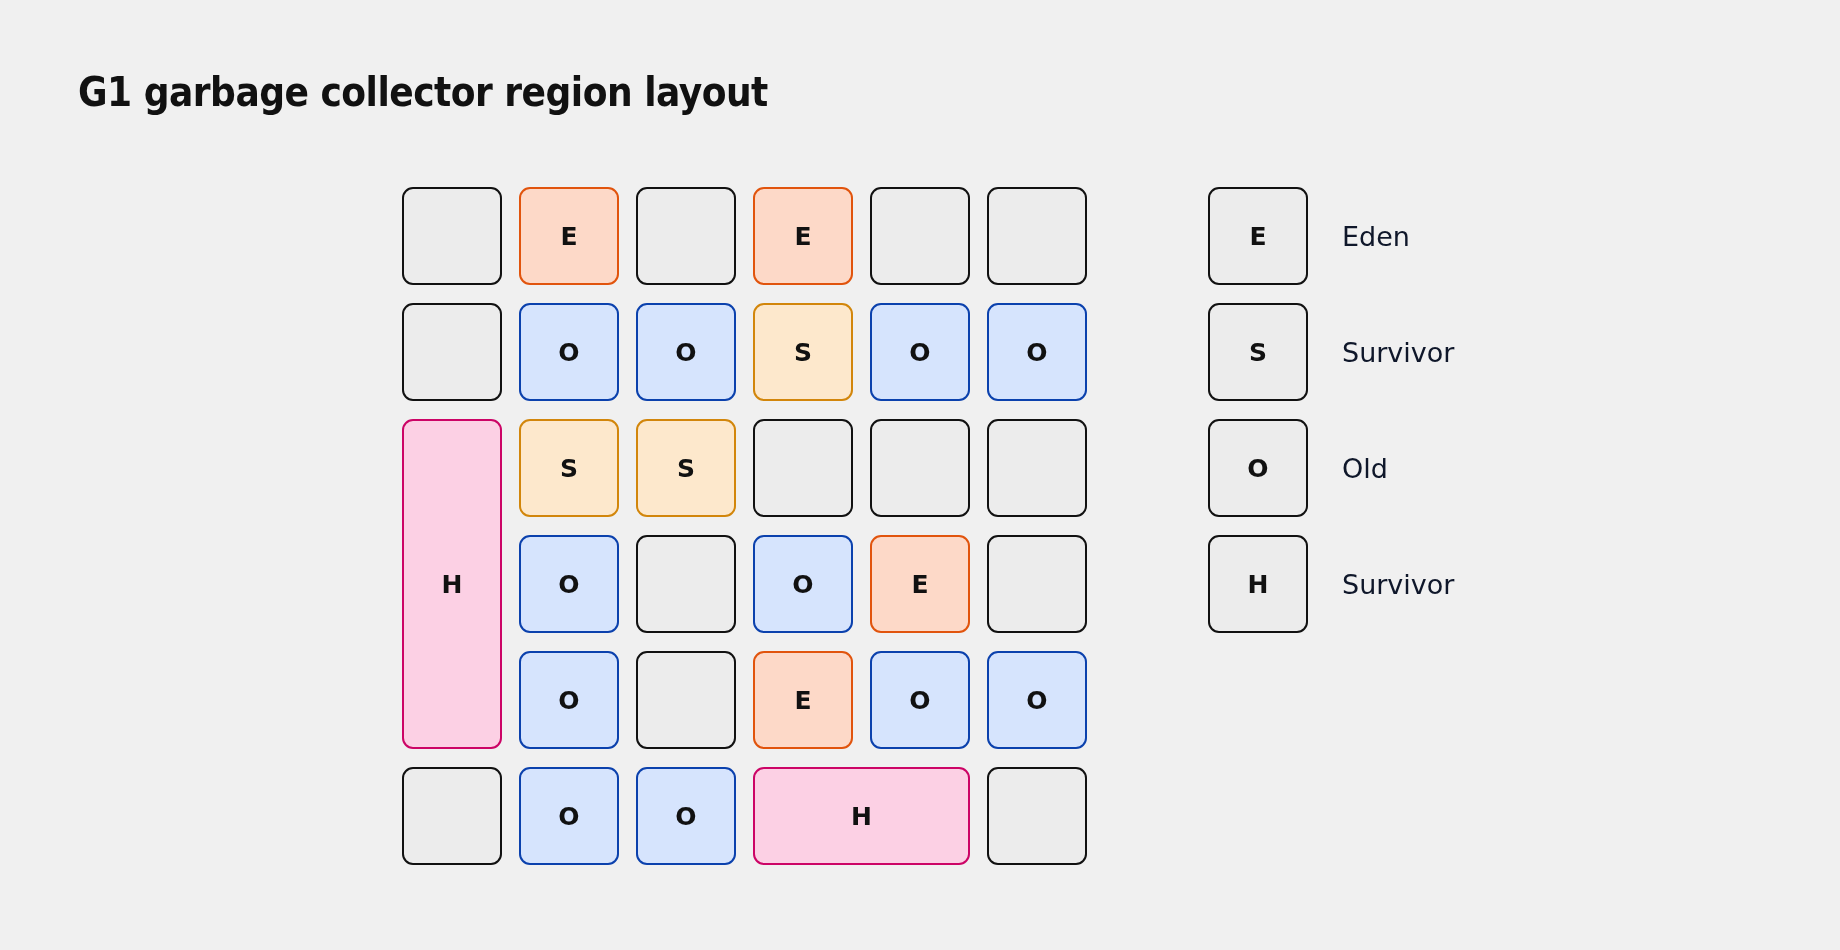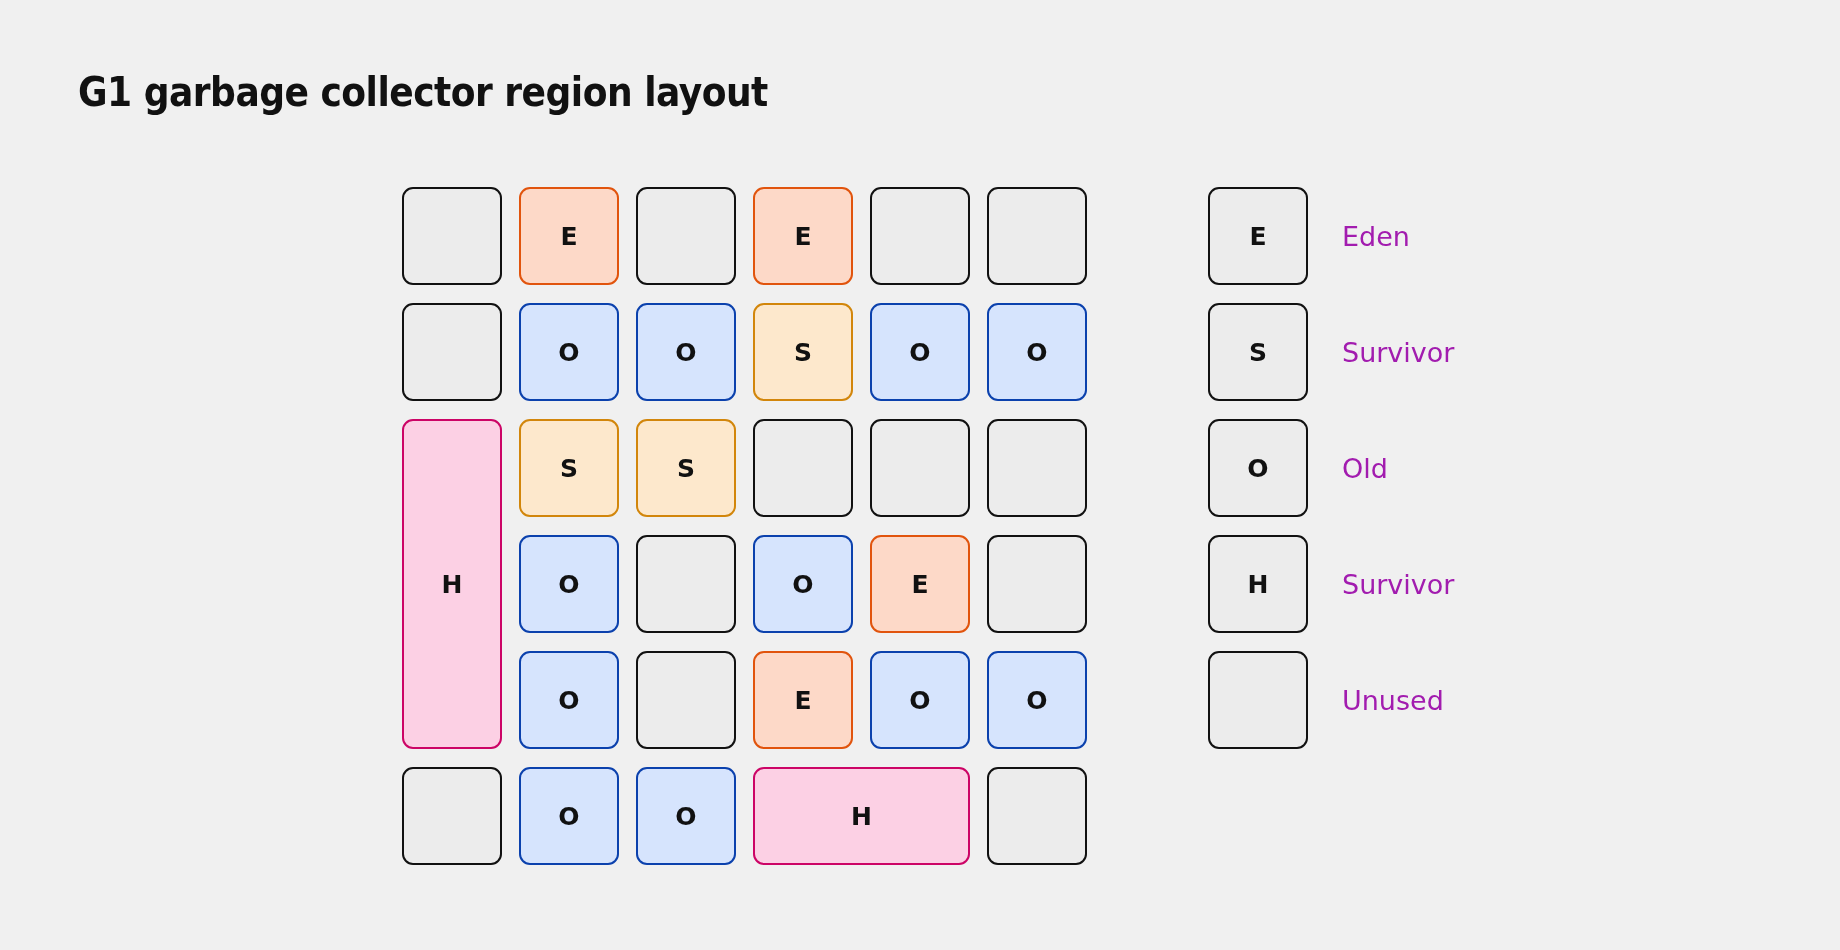--- a/index.html
+++ b/index.html
@@ -112,21 +112,21 @@
     font-weight: 700;
     color: #111111;
     line-height: 1;
   }
 
   .legend-label {
     margin-left: 34px;
     font-family: "DejaVu Sans", sans-serif;
     font-size: 27px;
     font-weight: 400;
-    color: #a21caf;
+    color: #0f172a;
     white-space: nowrap;
   }
 </style>
 </head>
 <body>
 
 <div class="page">
 
   <div class="page-title">G1 garbage collector region layout</div>
 
@@ -250,21 +250,15 @@
           <span class="glyph">O</span>
         </div>
         <div class="legend-label">Old</div>
       </div>
       <div class="legend-row">
         <div class="legend-swatch t-humongous">
           <span class="glyph">H</span>
         </div>
         <div class="legend-label">Survivor</div>
       </div>
-      <div class="legend-row">
-        <div class="legend-swatch t-unused">
-          <span class="glyph"></span>
-        </div>
-        <div class="legend-label">Unused</div>
-      </div>
     </div>
 
 </div>
 
 </body></html>

